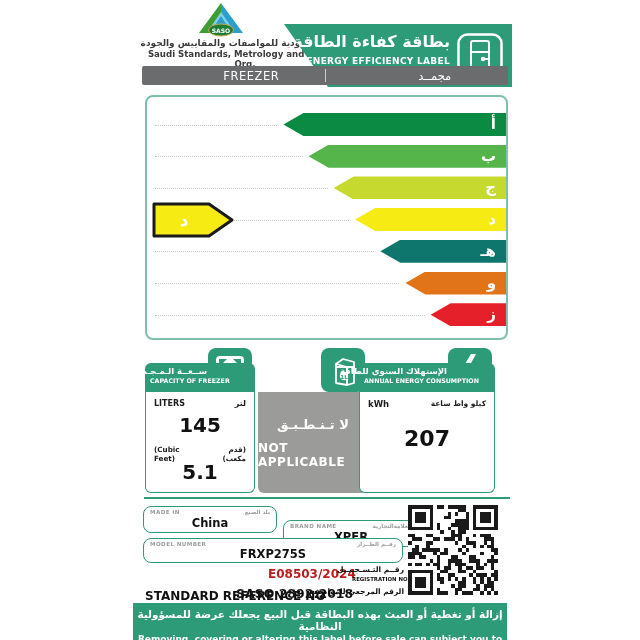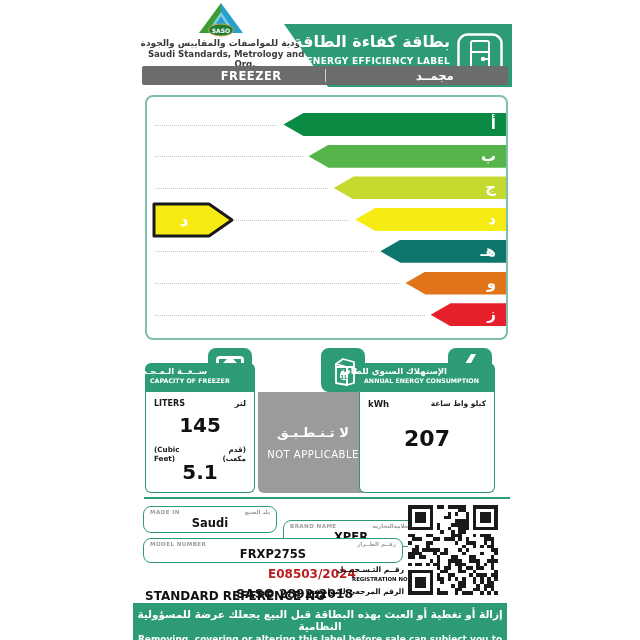--- a/index.html
+++ b/index.html
@@ -17,21 +17,21 @@
              clip-path:polygon(6px 0,100% 0,100% 100%,50px 100%);}
   .hdr-title-ar{position:absolute;right:62px;top:8px;font-size:16px;font-weight:bold;
                 color:#ffffff;direction:rtl;}
   .hdr-title-en{position:absolute;right:62px;top:32px;font-size:9px;font-weight:bold;
                 color:#ffffff;letter-spacing:.3px;}
   .fridge-ic{position:absolute;right:8px;top:8px;width:48px;height:48px;}
 
   
   .type-bar{position:absolute;left:14px;top:66px;width:366px;height:19px;
             display:flex;align-items:center;border-radius:2px;}
-  .type-cell{flex:1;text-align:center;color:#fff;font-weight:bold;font-size:11.5px;letter-spacing:.5px;margin-left:36px;}
+  .type-cell{flex:1;text-align:center;color:#fff;font-weight:normal;font-size:11.5px;letter-spacing:.5px;margin-left:36px;}
   .type-div{width:1px;height:13px;background:#cfcfcf;}
 
   
   .scale-box{position:absolute;left:17px;top:95px;width:363px;height:245px;background:#fff;
              border:2px solid #7ec0ad;border-radius:8px;box-sizing:border-box;overflow:hidden;}
   .grade-bar{position:absolute;right:0;height:23px;
              clip-path:polygon(0 50%,20px 0,100% 0,100% 100%,20px 100%);
              color:#fff;font-weight:bold;font-size:15px;line-height:23px;
              text-align:right;padding-right:10px;box-sizing:border-box;direction:rtl;}
   .leader{position:absolute;left:8px;border-top:1.5px dotted #c8c8c8;}
@@ -46,21 +46,21 @@
   .ibox .hd .t-ar{font-size:8.5px;font-weight:bold;color:#fff;direction:rtl;text-align:left;white-space:nowrap;}
   .ibox .hd .t-en{font-size:6.3px;font-weight:bold;color:#fff;white-space:nowrap;margin-top:1px;}
   .ibox .bd{position:absolute;top:44px;left:0;right:0;bottom:0;background:#fff;
             border:1.5px solid #2e9b78;border-top:none;border-radius:0 0 6px 6px;box-sizing:border-box;}
   .row-sb{position:absolute;left:0;right:0;display:flex;justify-content:space-between;
           padding:0 8px;font-weight:bold;}
   .bigval{position:absolute;left:0;right:0;text-align:center;font-weight:bold;font-size:20px;color:#111;}
   .na-bd{background:#9b9b9a !important;border:none !important;display:flex;flex-direction:column;
          align-items:center;justify-content:center;gap:9px;}
   .na-ar{color:#fff;font-weight:bold;font-size:13px;direction:rtl;letter-spacing:1px;}
-  .na-en{color:#fff;font-weight:normal;font-size:10px;letter-spacing:.5px;}
+  .na-en{color:#fff;font-weight:bold;font-size:12px;letter-spacing:.5px;}
 
   
   .sep{position:absolute;left:16px;top:497px;width:366px;height:2px;}
   .pbox{position:absolute;border:1.5px solid #2e9b78;border-radius:8px;box-sizing:border-box;background:#fff;}
   .pbox .lab-en{position:absolute;top:2px;left:6px;font-size:5.6px;font-weight:bold;color:#9a9f9d;letter-spacing:.4px;}
   .pbox .lab-ar{position:absolute;top:2px;right:6px;font-size:5.6px;font-weight:bold;color:#9a9f9d;direction:rtl;}
   .pbox .val{position:absolute;left:0;right:0;top:9px;text-align:center;font-size:11.5px;font-weight:bold;color:#111;}
   .reg-val{position:absolute;left:140px;top:567px;width:80px;text-align:right;
            font-size:12px;font-weight:bold;color:#b91c1c;}
   .reg-ar{position:absolute;left:224px;top:565px;width:52px;
@@ -203,21 +203,21 @@
         </div>
         <div class="bigval" style="top:34px;font-size:22px;">207</div>
       </div>
     </div>
 
     <div class="sep" style="background:#2e9b78;"></div>
 
     <div class="pbox" style="left:15px;top:506px;width:134px;height:27px;">
       <span class="lab-en">MADE IN</span>
       <span class="lab-ar">بلد الصنع</span>
-      <div class="val">Saudi</div>
+      <div class="val">China</div>
     </div>
     <div class="pbox" style="left:155px;top:520px;width:136px;height:27px;">
       <span class="lab-en">BRAND NAME</span>
       <span class="lab-ar">العلامةالتجارية</span>
       <div class="val">XPER</div>
     </div>
     <div class="pbox" style="left:15px;top:538px;width:260px;height:25px;">
       <span class="lab-en">MODEL NUMBER</span>
       <span class="lab-ar">رقــم الطــراز</span>
       <div class="val" style="top:8px;">FRXP275S</div>

